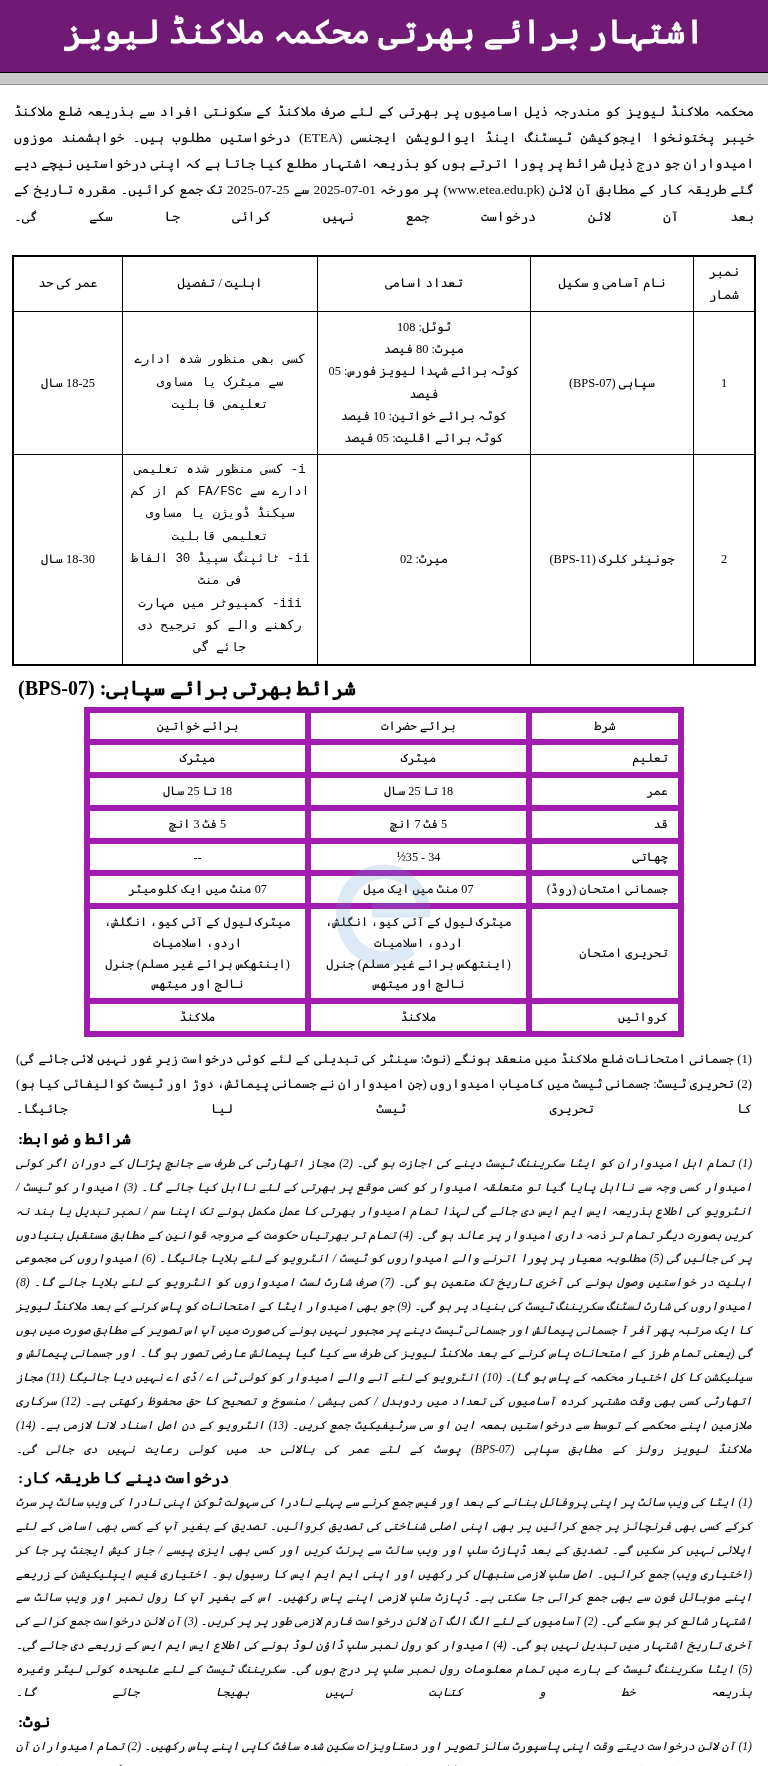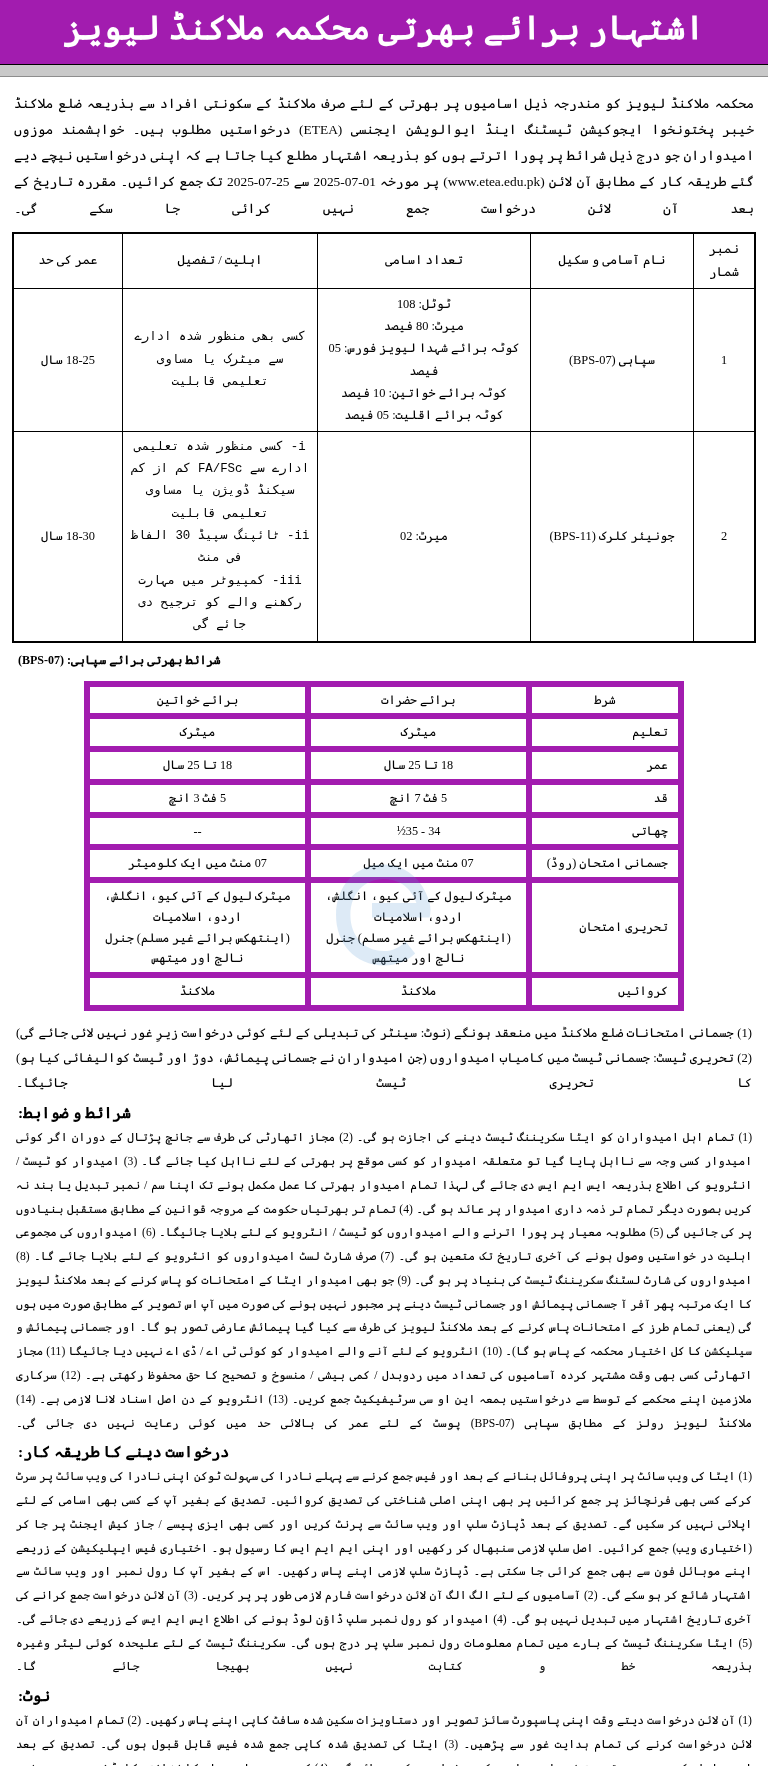--- a/index.html
+++ b/index.html
@@ -14,23 +14,23 @@
     width:768px;
     min-height:1766px;
     background:#fff;
     position:relative;
     box-sizing:border-box;
     overflow:hidden;
   }
 
   
   .masthead{
-    background:#a21caf;
+    background:#701a75;
     color:#fff;
-    height:64px;
+    height:72px;
     display:flex;
     align-items:center;
     justify-content:center;
     padding:4px 10px 10px 10px;
     box-sizing:border-box;
   }
   .masthead-title{
     font-size:33px;
     font-weight:bold;
     letter-spacing:0.5px;
@@ -48,21 +48,21 @@
     padding:8px 12px 0 12px;
     box-sizing:border-box;
   }
 
   
   .intro{
     font-size:13.4px;
     line-height:1.95;
     text-align:justify;
     text-align-last:justify;
-    margin:6px 2px 10px 2px;
+    margin:6px 2px 25px 2px;
   }
 
   
   table{
     width:100%;
     border-collapse:collapse;
     font-size:12.4px;
   }
   table.main-table{
     border:2px solid #000;
@@ -74,23 +74,23 @@
     text-align:center;
     line-height:1.8;
   }
   table.main-table th{font-weight:normal;font-size:12.8px;}
   td.eligibility{text-align:right;padding-right:8px;font-family:Liberation Mono, monospace;}
   .cellline{display:block;}
 
   
   .cond-heading{
     text-align:left;
-    font-size:12px;
+    font-size:20px;
     font-weight:bold;
-    margin:10px 4px 13px 6px;
+    margin:10px 4px 7px 6px;
     direction:rtl;
   }
   .cond-wrap{
     display:flex;
     justify-content:center;
   }
   table.cond-table{
     width:600px;
     border:2px solid #000;
     border-collapse:collapse;
@@ -125,21 +125,21 @@
   }
 
   
   .block{
     font-size:11.6px;
     line-height:2.05;
     text-align:justify;
     text-align-last:justify;
     margin:2px 4px 8px 4px;
   }
-  .block p{margin:0;}
+  .block p{margin:0;font-style:italic;}
 
   
   .watermark{
     position:absolute;
     top:855px;
     left:50%;
     transform:translateX(-50%);
     width:120px;
     height:120px;
     opacity:0.20;

